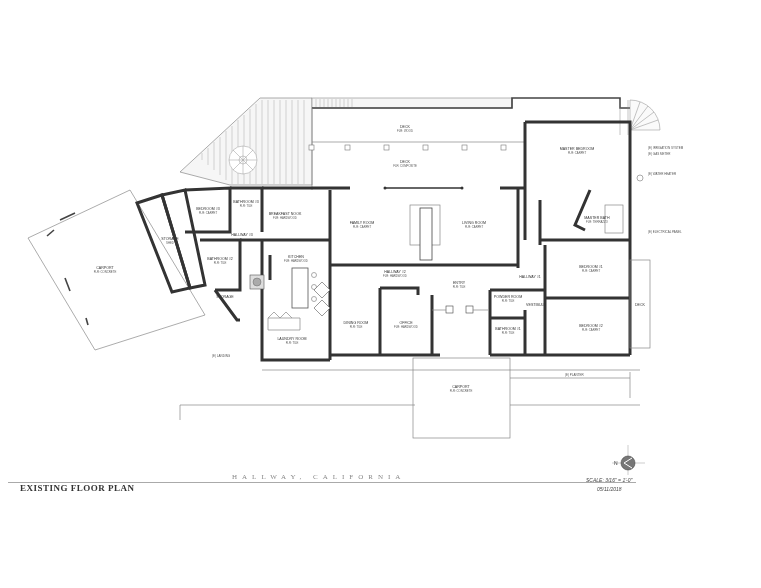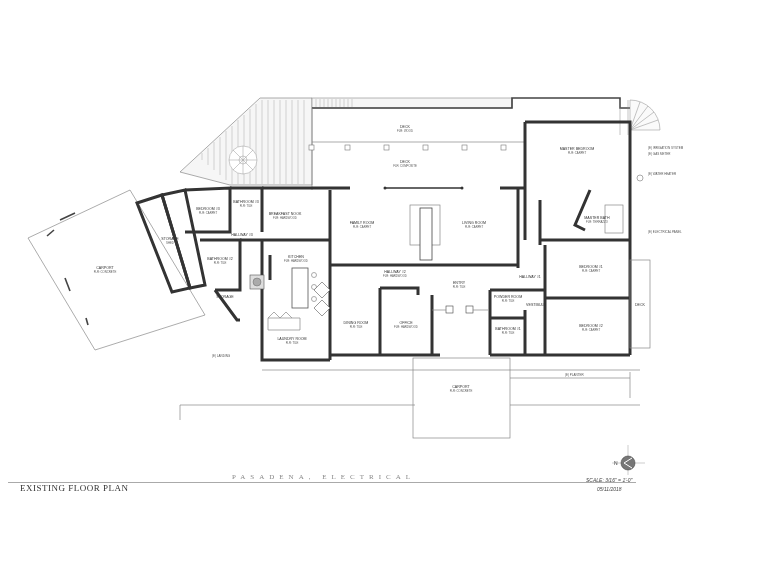--- a/index.html
+++ b/index.html
@@ -5,21 +5,21 @@
   html,body{margin:0;padding:0;background:#fff;}
   body{width:761px;height:588px;position:relative;overflow:hidden;font-family:"Liberation Serif",serif;}
   #plan{position:absolute;left:0;top:0;width:761px;height:588px;}
   .wall{stroke:#333;stroke-width:3;fill:none;}
   .wall2{stroke:#444;stroke-width:1.6;fill:none;}
   .thin{stroke:#888;stroke-width:0.7;fill:none;}
   .hatch{stroke:#aaa;stroke-width:0.5;}
   .lbl{font-family:"Liberation Sans",sans-serif;font-size:3.6px;fill:#333;text-anchor:middle;}
   .lbl-sm{font-family:"Liberation Sans",sans-serif;font-size:2.8px;fill:#555;text-anchor:middle;}
   .note{font-family:"Liberation Sans",sans-serif;font-size:3px;fill:#555;}
-  .title{position:absolute;left:20px;top:483px;font-size:9px;letter-spacing:0.5px;color:#333;font-family:"Liberation Serif",serif;}
+  .title{position:absolute;left:20px;top:483px;font-size:9px;letter-spacing:0.5px;color:#333;font-family:"Liberation Serif",serif;font-weight:bold;}
   .city{position:absolute;left:232px;top:473px;font-size:7px;letter-spacing:5px;color:#888;font-family:"Liberation Serif",serif;}
   .rule{position:absolute;left:8px;top:482px;width:628px;height:1px;background:#aaa;}
   .scale{position:absolute;left:586px;top:477px;font-size:5px;color:#444;font-family:"Liberation Sans",sans-serif;font-style:italic;}
   .date{position:absolute;left:597px;top:486px;font-size:5px;color:#444;font-family:"Liberation Sans",sans-serif;font-style:italic;}
 </style>
 </head>
 <body>
 
 <svg id="plan" viewBox="0 0 761 588">
 
@@ -244,17 +244,17 @@
 
   <g>
     <line x1="628" y1="445" x2="628" y2="475" stroke="#999" stroke-width="0.5"></line>
     <line x1="612" y1="463" x2="645" y2="463" stroke="#999" stroke-width="0.5"></line>
     <circle cx="628" cy="463" r="7" fill="#777" stroke="#444" stroke-width="0.6"></circle>
     <polyline points="632,458 624,463 632,468" fill="none" stroke="#fff" stroke-width="1"></polyline>
     <text x="614" y="465" font-size="5" fill="#333" font-family="Liberation Sans, sans-serif">N</text>
   </g>
 </svg>
 
-<div class="city">PASADENA, ELECTRICAL</div>
+<div class="city">HALLWAY, CALIFORNIA</div>
 <div class="rule"></div>
 <div class="title">EXISTING FLOOR PLAN</div>
 <div class="scale">SCALE: 3/16" = 1'-0"</div>
 <div class="date">05/11/2018</div>
 
 </body></html>

